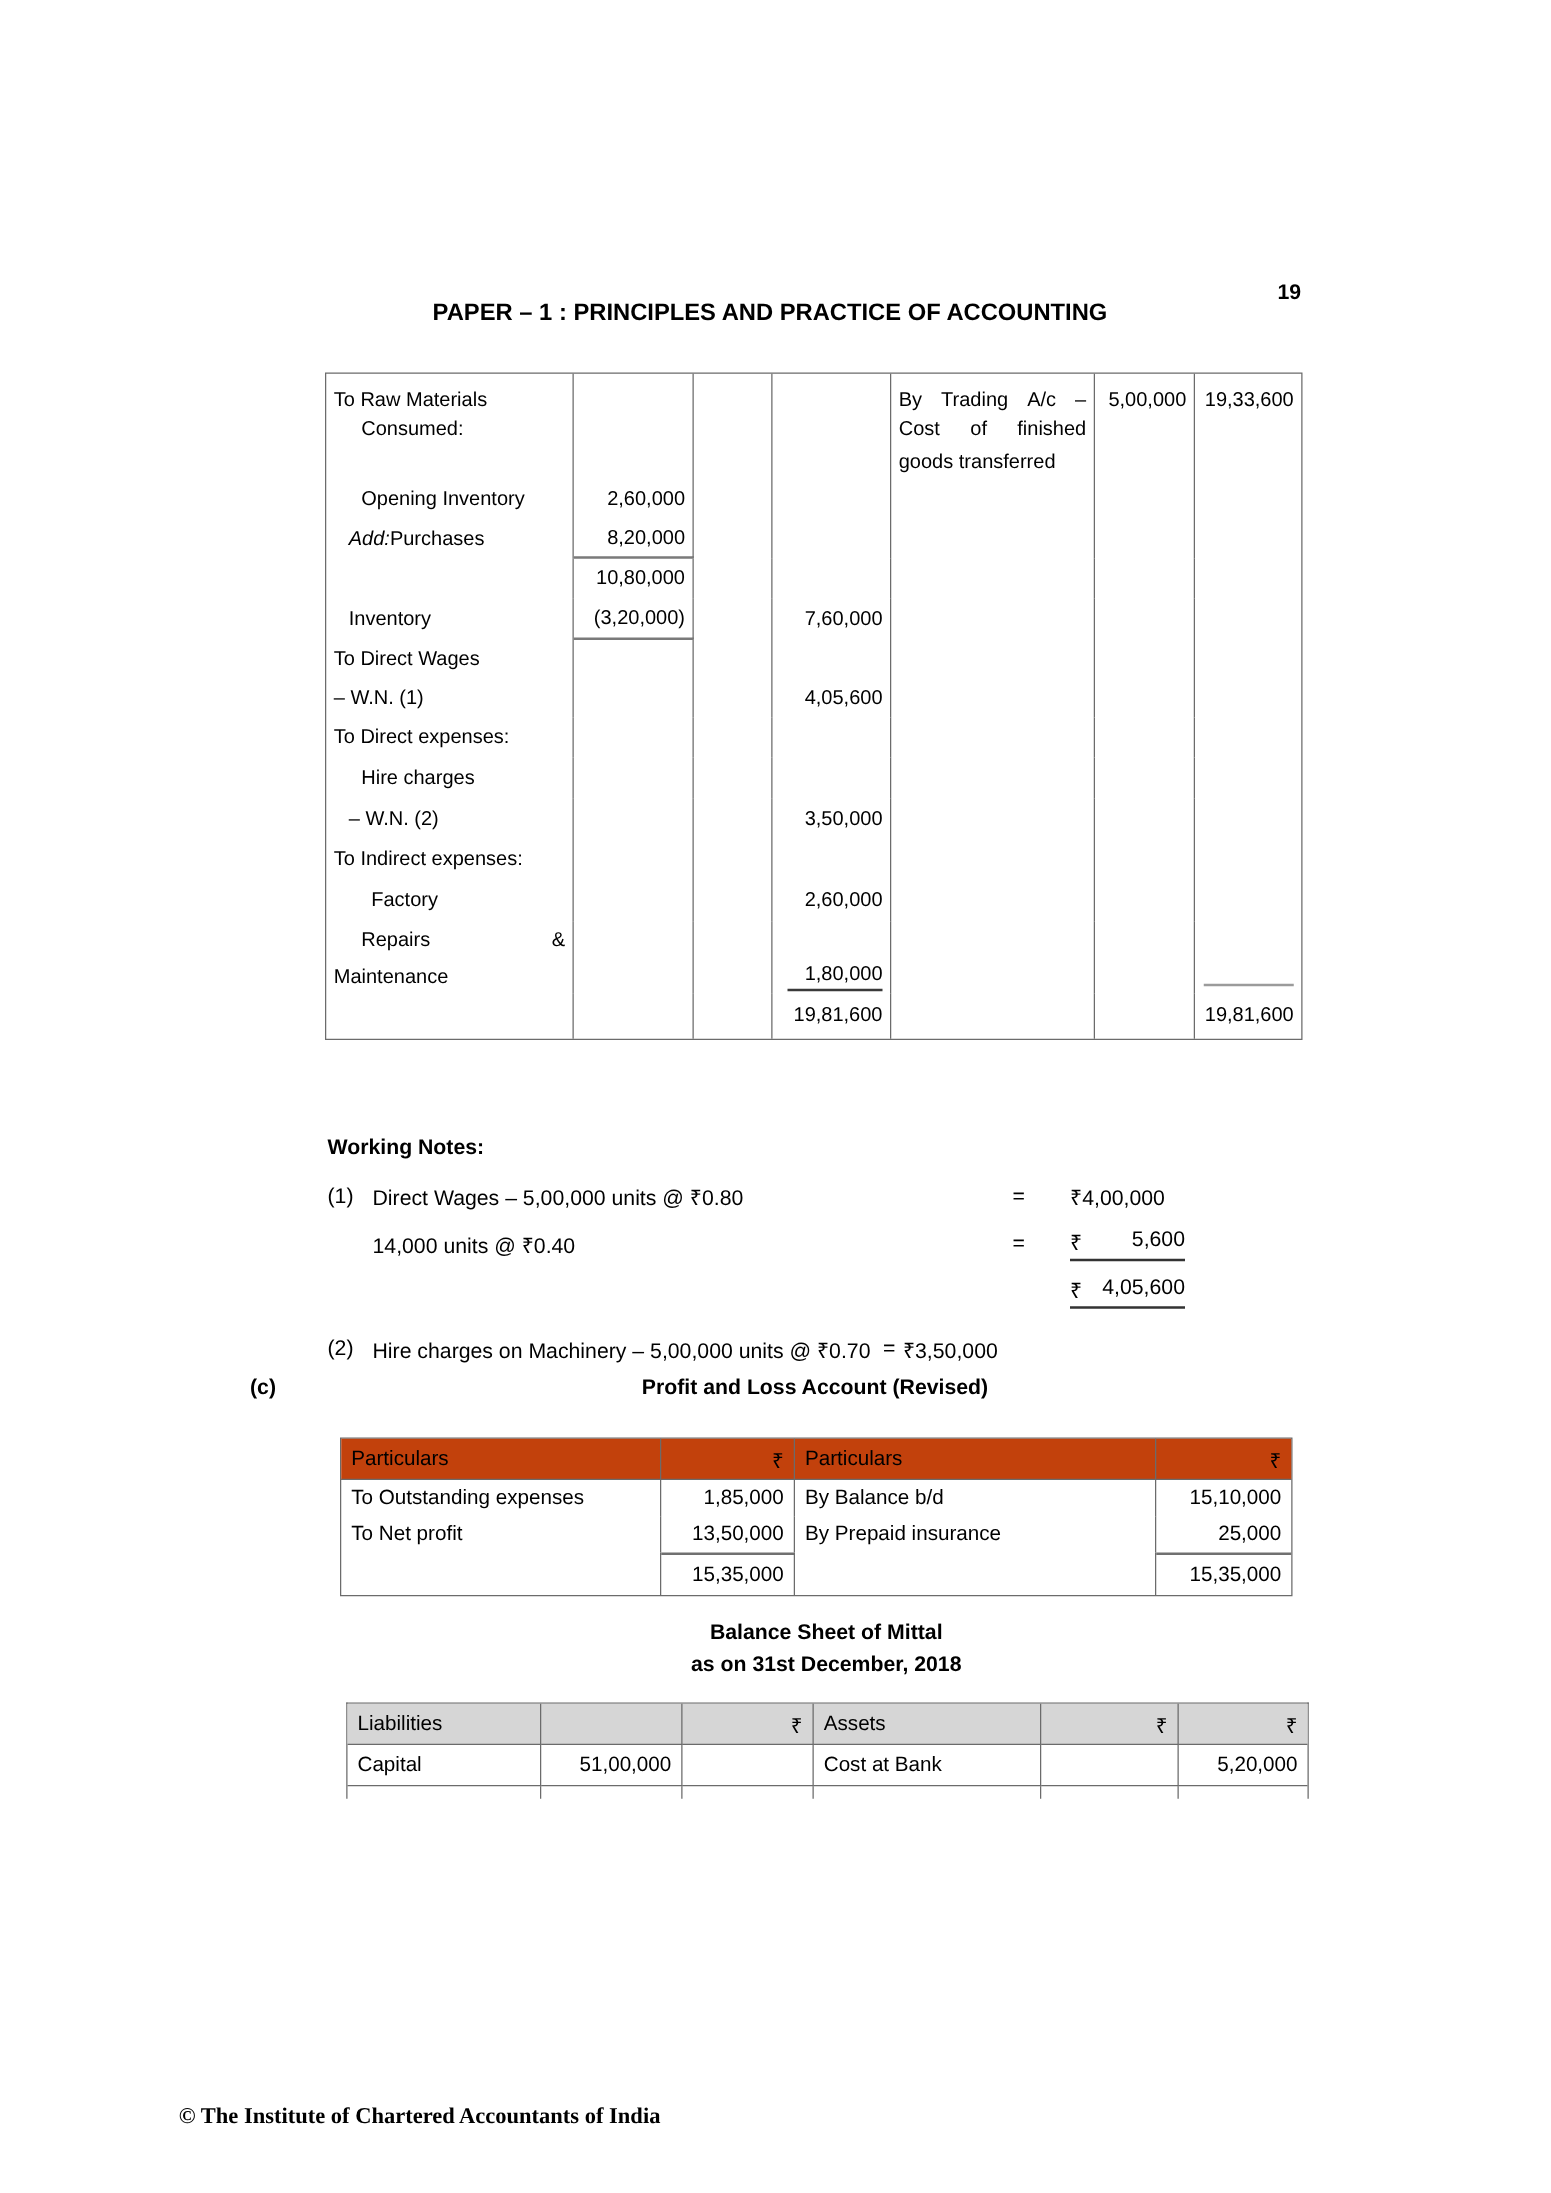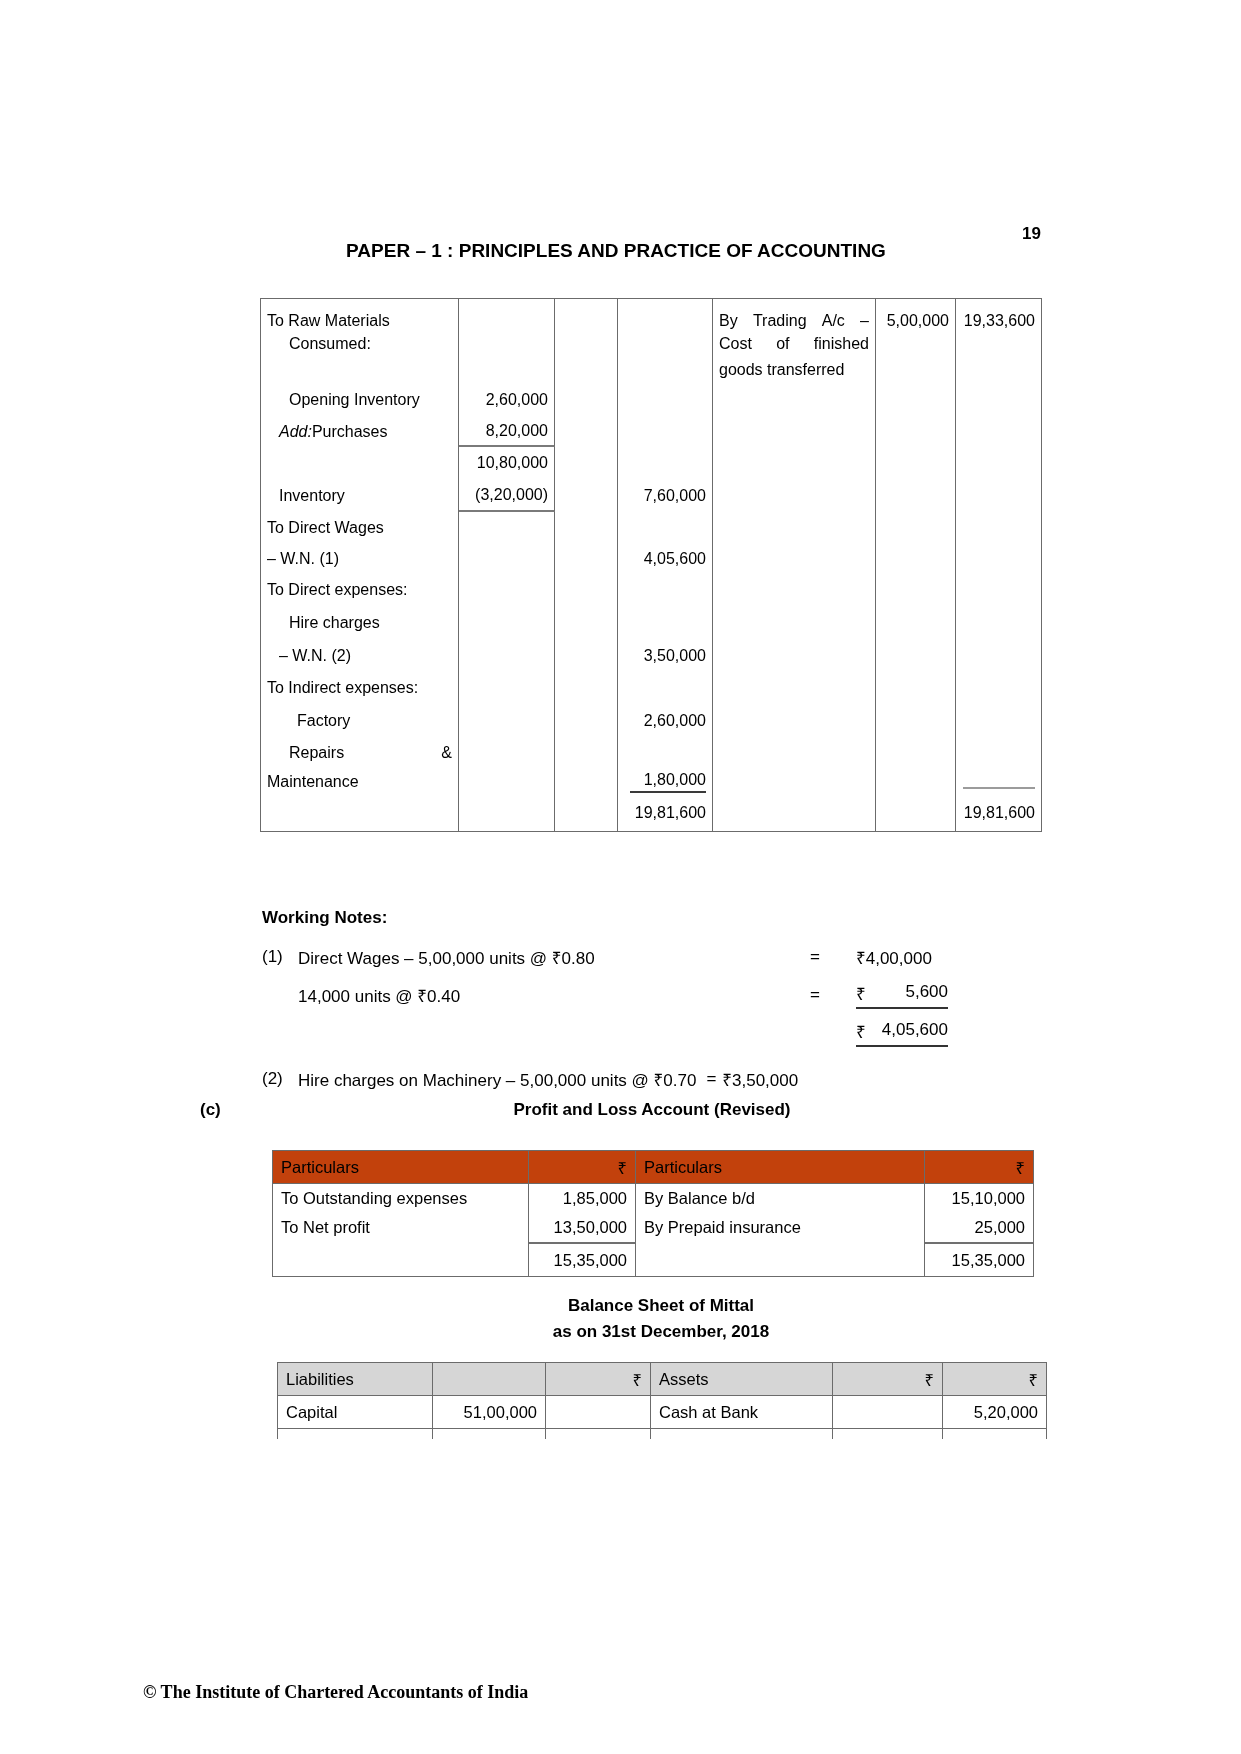--- a/index.html
+++ b/index.html
@@ -377,21 +377,21 @@
         <div class="bscell"></div>
         <div class="bscell al-r">₹</div>
         <div class="bscell">Assets</div>
         <div class="bscell al-r">₹</div>
         <div class="bscell last al-r">₹</div>
       </div>
       <div class="bsrow bd">
         <div class="bscell">Capital</div>
         <div class="bscell al-r">51,00,000</div>
         <div class="bscell"></div>
-        <div class="bscell">Cash at Bank</div>
+        <div class="bscell">Cost at Bank</div>
         <div class="bscell"></div>
         <div class="bscell last al-r">5,20,000</div>
       </div>
       <div class="bsrow stub">
         <div class="bscell"></div>
         <div class="bscell"></div>
         <div class="bscell"></div>
         <div class="bscell"></div>
         <div class="bscell"></div>
         <div class="bscell last"></div>

